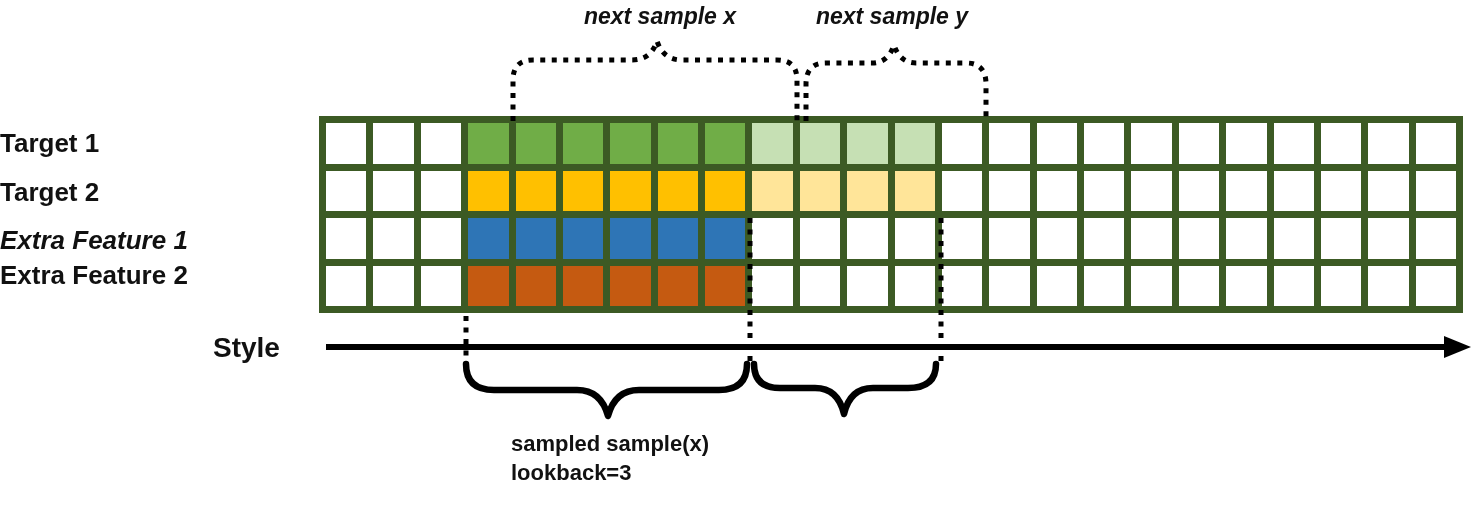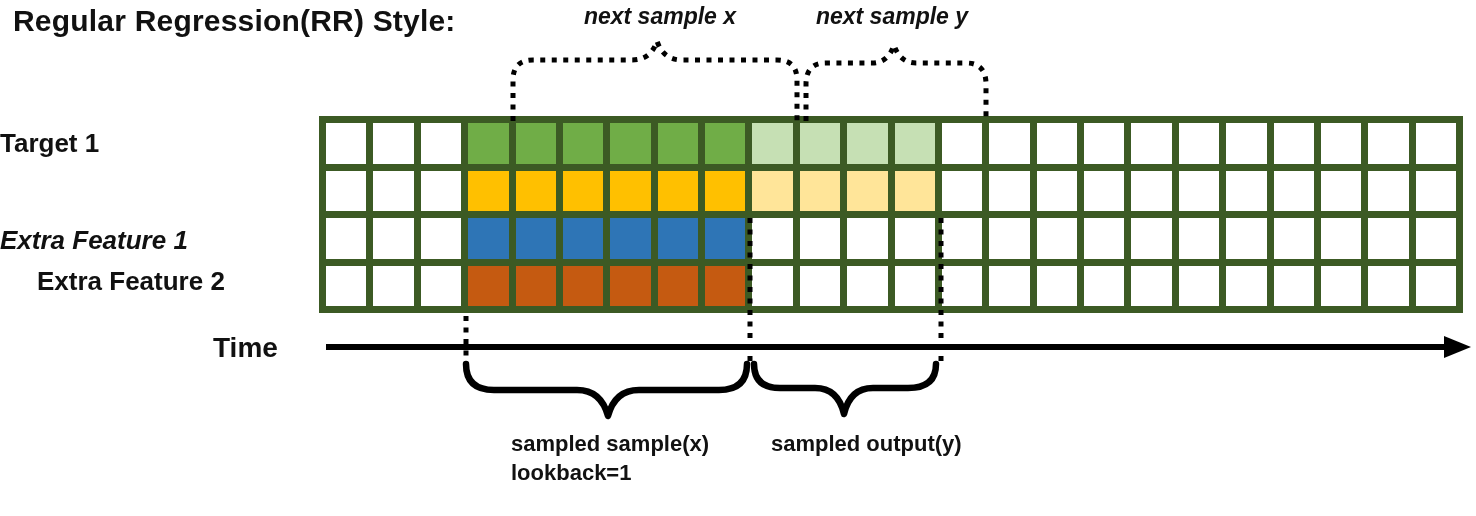--- a/index.html
+++ b/index.html
@@ -16,21 +16,21 @@
   }
   .brace-label.x{left:530px;}
   .brace-label.y{left:762px;}
   .row-label{
     position:absolute;left:0;width:311px;text-align:left;
     font-size:26px;font-weight:700;line-height:26px;
   }
   .row-label.r0{top:130px;}
   .row-label.r1{top:179px;}
   .row-label.r2{top:227px;font-style:italic;}
-  .row-label.r3{top:268px;margin-left:37px;}
+  .row-label.r3{top:262px;}
   .grid{
     position:absolute;left:319px;top:116px;width:1144px;height:197px;
     box-sizing:border-box;display:grid;padding:7px;gap:7px;
     grid-template-rows:repeat(4,1fr);
   }
   .cell{background:#ffffff;}
   .time-label{
     position:absolute;left:213px;top:332px;font-size:28px;font-weight:700;
   }
   .overlay{
@@ -40,26 +40,26 @@
     position:absolute;top:429px;font-size:22px;font-weight:700;line-height:29px;white-space:nowrap;
   }
   .note.input{left:511px;}
   .note.output{left:771px;}
 </style>
 </head>
 <body>
 
 <div class="stage">
 
-  <div class="title">Regular Regression(RR) Style:</div>
 
   <div class="brace-label y">next sample y</div>
   <div class="brace-label x">next sample x</div>
 
   <div class="row-label r0">Target 1</div>
+  <div class="row-label r1">Target 2</div>
   <div class="row-label r2">Extra Feature 1</div>
   <div class="row-label r3">Extra Feature 2</div>
 
   <div class="grid" style="background: rgb(60, 90, 36); grid-template-columns: repeat(24, 1fr);">
       <div class="cell" style="background: rgb(255, 255, 255);"></div>
       <div class="cell" style="background: rgb(255, 255, 255);"></div>
       <div class="cell" style="background: rgb(255, 255, 255);"></div>
       <div class="cell" style="background: rgb(112, 173, 71);"></div>
       <div class="cell" style="background: rgb(112, 173, 71);"></div>
       <div class="cell" style="background: rgb(112, 173, 71);"></div>
@@ -148,21 +148,21 @@
       <div class="cell" style="background: rgb(255, 255, 255);"></div>
       <div class="cell" style="background: rgb(255, 255, 255);"></div>
       <div class="cell" style="background: rgb(255, 255, 255);"></div>
       <div class="cell" style="background: rgb(255, 255, 255);"></div>
       <div class="cell" style="background: rgb(255, 255, 255);"></div>
       <div class="cell" style="background: rgb(255, 255, 255);"></div>
       <div class="cell" style="background: rgb(255, 255, 255);"></div>
       <div class="cell" style="background: rgb(255, 255, 255);"></div>
     </div>
 
-  <div class="time-label">Time</div>
+  <div class="time-label">Style</div>
 
   <svg class="overlay" viewBox="0 0 1476 516" xmlns="http://www.w3.org/2000/svg">
 
     <path d="M513,121 L513,80 Q513,60 533,60 L632,60 Q651,60 657,41 Q663,60 682,60 L777,60 Q797,60 797,80 L797,121" fill="none" stroke="#000" stroke-width="5" stroke-dasharray="5 6.5"></path>
 
     <path d="M806,121 L806,84 Q806,63 826,63 L872,63 Q888,63 894,45 Q900,63 916,63 L966,63 Q986,63 986,84 L986,121" fill="none" stroke="#000" stroke-width="5" stroke-dasharray="5 6.5"></path>
 
     <line x1="466" y1="316" x2="466" y2="362" stroke="#000" stroke-width="5" stroke-dasharray="5 6.5"></line>
     <line x1="750" y1="218" x2="750" y2="362" stroke="#000" stroke-width="5" stroke-dasharray="5 6.5"></line>
     <line x1="941" y1="218" x2="941" y2="362" stroke="#000" stroke-width="5" stroke-dasharray="5 6.5"></line>
@@ -172,20 +172,19 @@
       <polygon points="1444,336 1444,358 1471,347" fill="#000"></polygon>
     </g>
 
     <path d="M466,364 Q466,390 494,390 L577,390 Q601,390 608,416 Q615,390 639,390 L719,390 Q747,390 747,364" fill="none" stroke="#000" stroke-width="6.5" stroke-linecap="round" stroke-linejoin="round"></path>
 
     <path d="M754,364 Q754,388 780,388 L815,388 Q838,388 844,414 Q850,388 873,388 L908,388 Q936,388 936,364" fill="none" stroke="#000" stroke-width="6.5" stroke-linecap="round" stroke-linejoin="round"></path>
   </svg>
 
   <div class="note input">
     <div>sampled sample(x)</div>
-    <div>lookback=1</div>
+    <div>lookback=3</div>
   </div>
 
   <div class="note output">
-    <div>sampled output(y)</div>
   </div>
 
 </div>
 
 </body></html>

